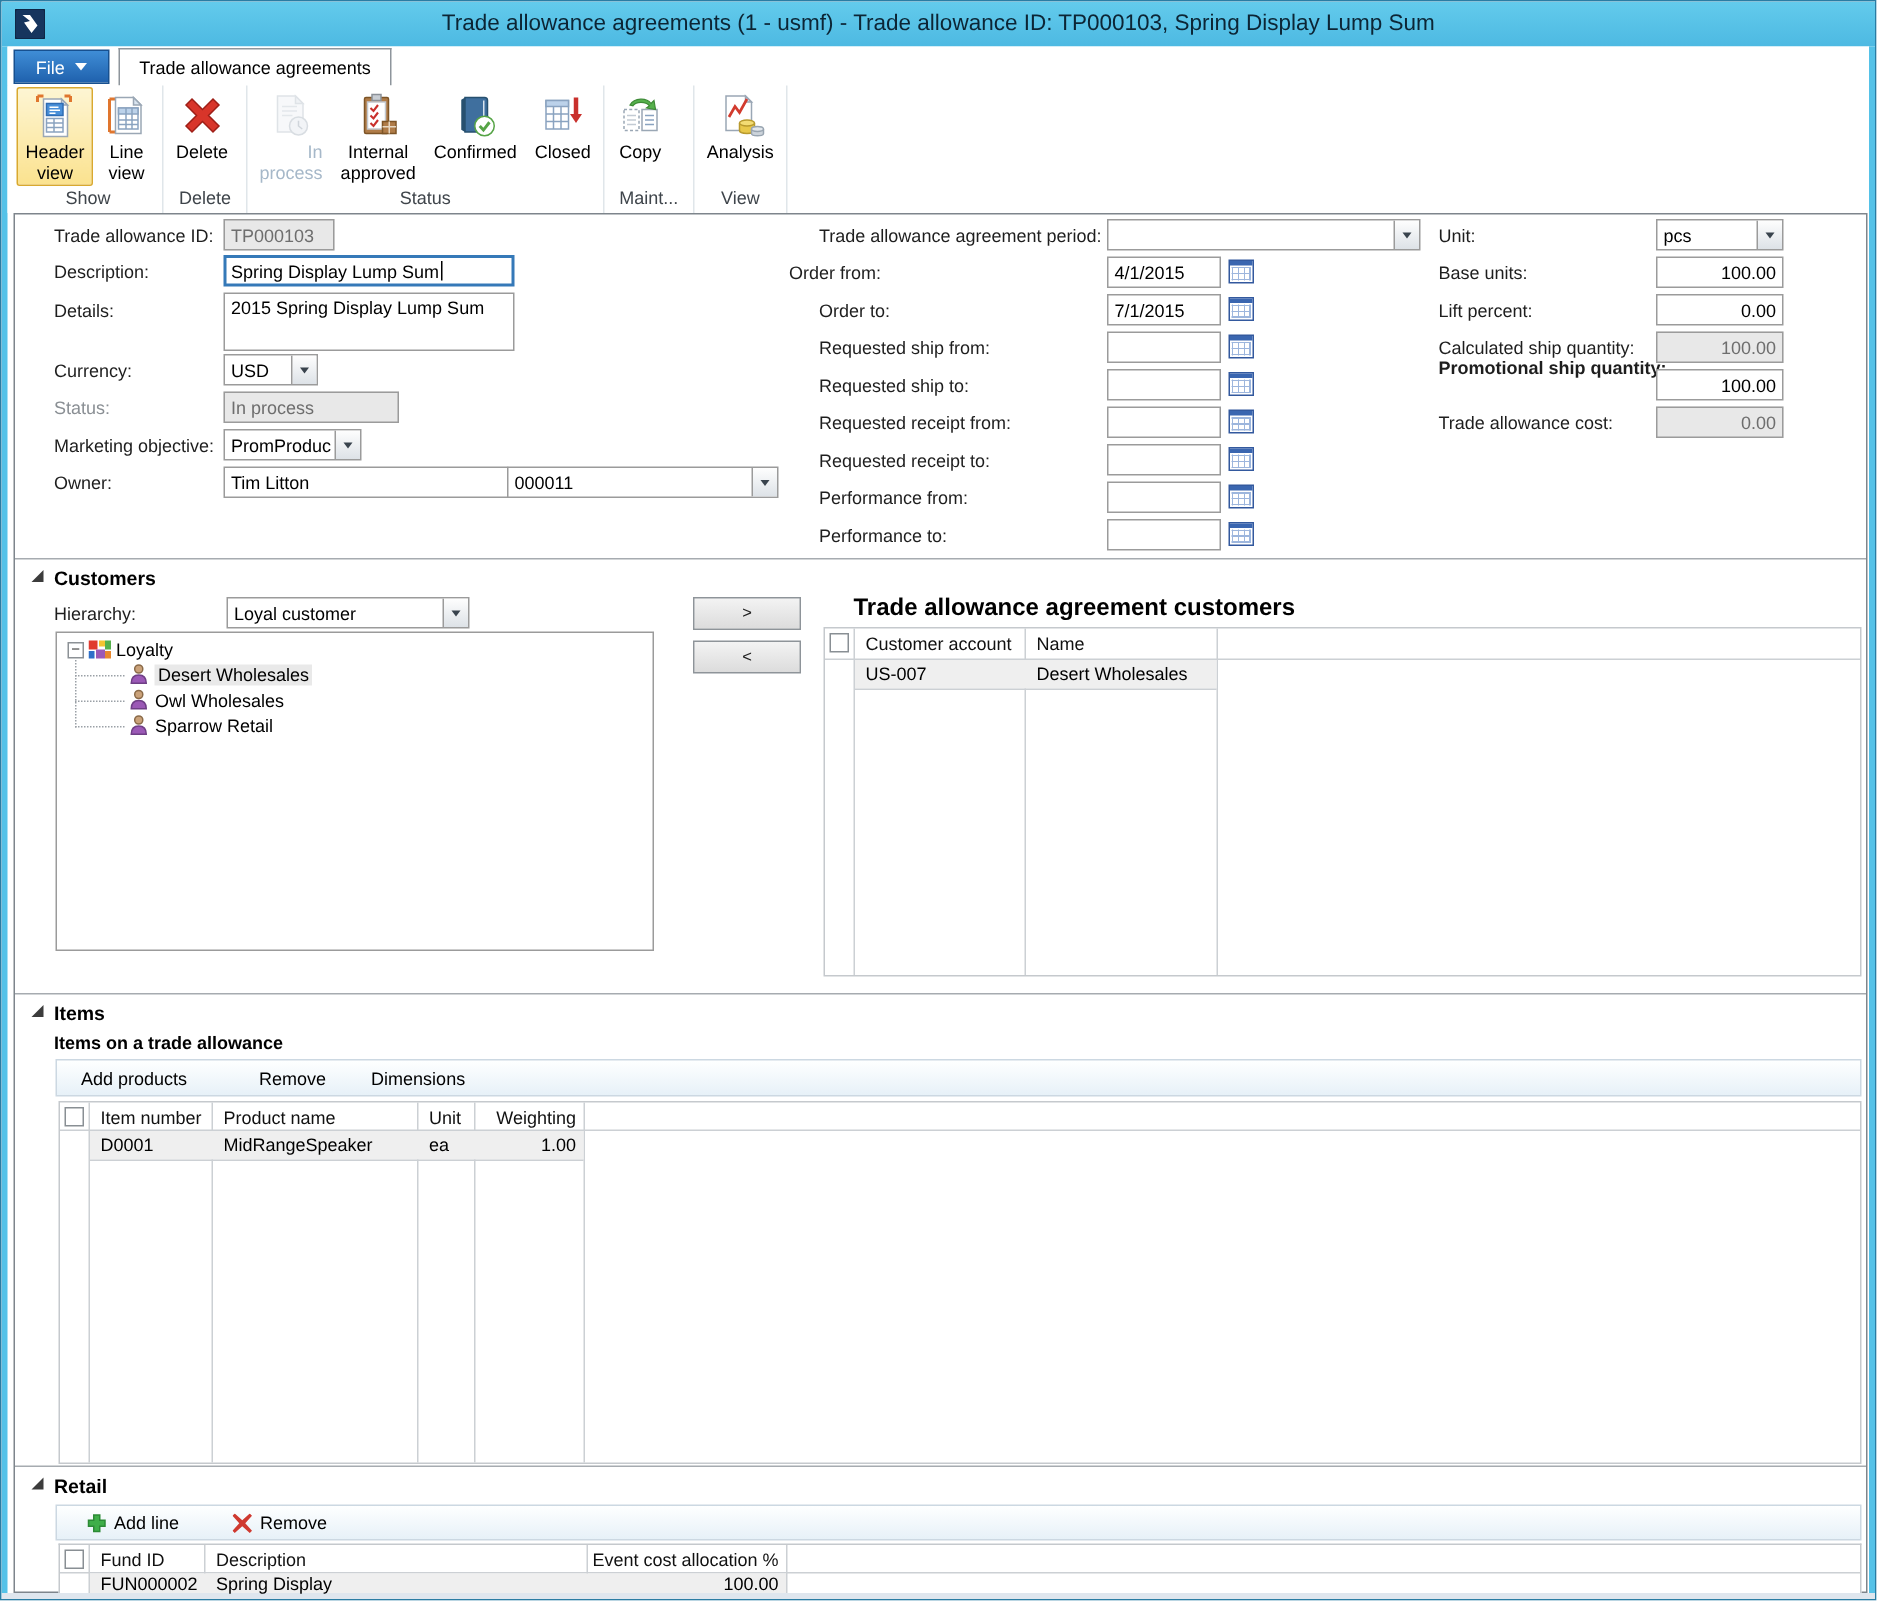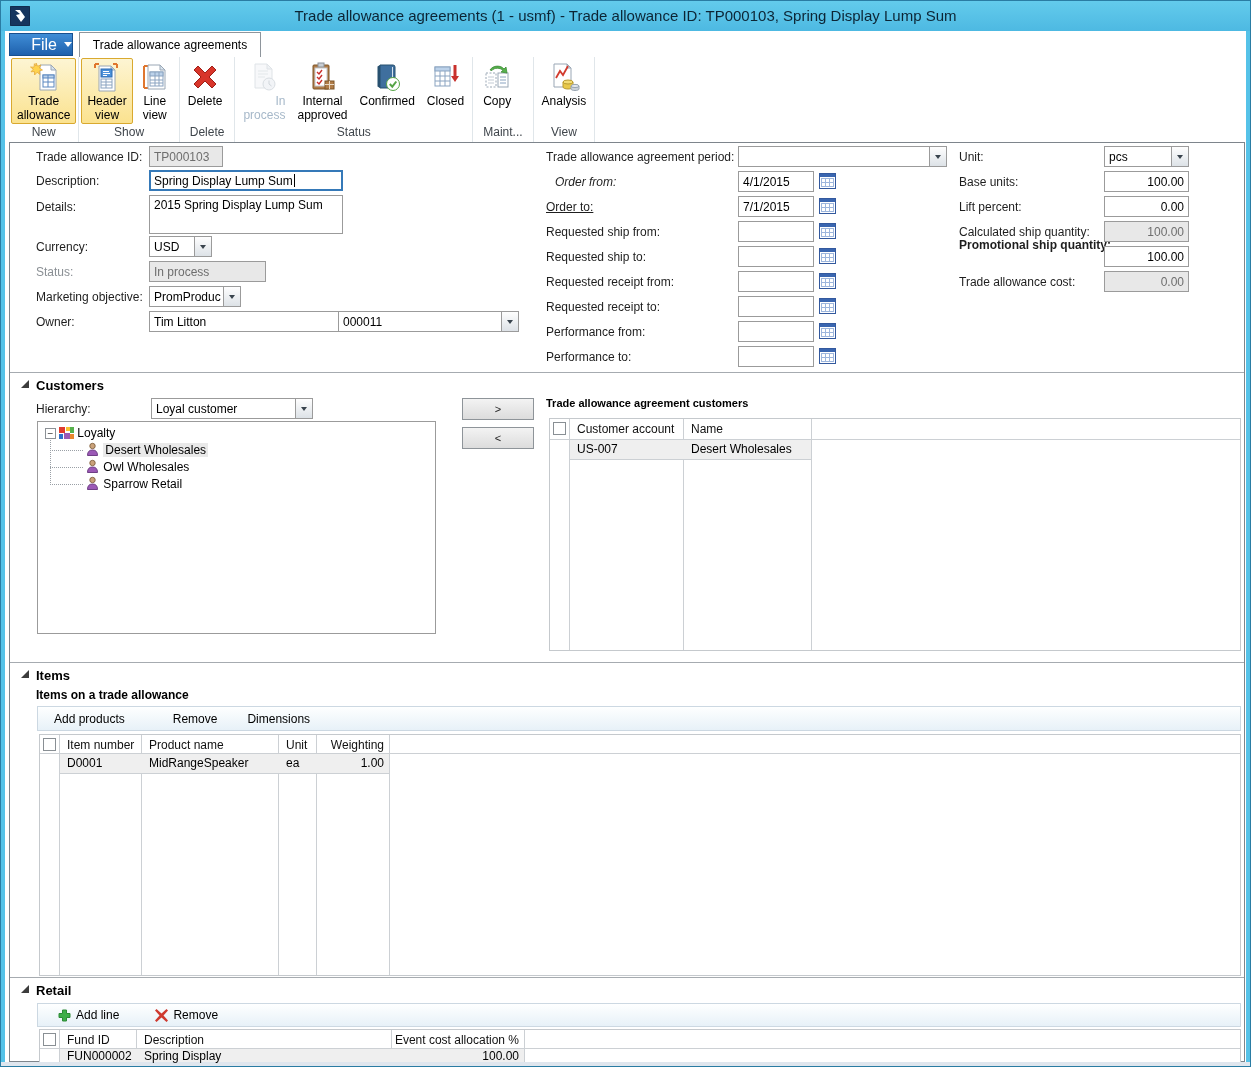--- a/index.html
+++ b/index.html
@@ -9,21 +9,21 @@
   
   .titlebar{position:absolute;left:0;top:0;width:100%;height:30px;background:linear-gradient(#63cbec,#4db9e2);}
   .titlebar .appicon{position:absolute;left:9px;top:5px;}
   .titlebar .title{position:absolute;left:0;right:0;top:6px;text-align:center;font-size:15px;color:#0c2535;}
   
   .edge-l{position:absolute;left:0;top:30px;bottom:0;width:4px;background:#55c2e8;}
   .edge-r{position:absolute;right:0;top:30px;bottom:0;width:4px;background:#55c2e8;}
   .edge-b{position:absolute;left:0;right:0;bottom:0;height:4px;background:#dfe6ee;}
   
   .tabrow{position:absolute;left:4px;top:30px;right:4px;height:26px;background:#fff;}
-  .filebtn{position:absolute;left:4px;top:2px;width:64px;height:23px;background:linear-gradient(#3f8dd6,#1f61ad);border:1px solid #17508f;color:#fff;display:flex;align-items:center;justify-content:flex-end;gap:7px;font-size:16px;}
+  .filebtn{position:absolute;left:4px;top:2px;width:64px;height:23px;background:linear-gradient(#3f8dd6,#1f61ad);border:1px solid #17508f;color:#fff;display:flex;align-items:center;justify-content:center;gap:7px;font-size:12px;}
   .filebtn .arr{width:0;height:0;border:4px solid transparent;border-top:5px solid #fff;margin-top:4px;}
   .tab{position:absolute;left:74px;top:1px;width:182px;height:25px;background:#fff;border:1px solid #8e959c;border-bottom:none;display:flex;align-items:center;justify-content:center;font-size:12px;}
   
   .ribbon{position:absolute;left:4px;top:56px;right:4px;height:85px;background:#fff;display:flex;align-items:stretch;padding-left:4px;}
   .rgroup{display:flex;flex-direction:column;border-right:1px solid #e0e6ea;padding:1px 2px 0;}
   .rbuttons{display:flex;flex:1;align-items:stretch;}
   .rbtn{display:flex;flex-direction:column;align-items:center;padding:2px 5px 0;border:1px solid transparent;border-radius:2px;cursor:default;}
   .rbtn.sel{background:linear-gradient(#fdf5d3,#fbe28f);border-color:#d9a92f;}
   .rbtn.dis .rlabel{color:#a6b8c9;text-align:right;}
   .rbtn.dis svg{opacity:.45;}
@@ -91,39 +91,20 @@
       <span>File</span>
       <span class="arr"></span>
     </div>
     <div class="tab">
       <span>Trade allowance agreements</span>
     </div>
   </div>
 
   <div class="ribbon">
 
-    <div class="rgroup">
-      <div class="rbuttons">
-        <div class="rbtn sel">
-          <svg width="32" height="32">
-            <path d="M12 4h11l5 5v20H12z" fill="#fff" stroke="#9aa7b5"></path>
-            <path d="M23 4l5 5h-5z" fill="#d9e4ef" stroke="#9aa7b5"></path>
-            <rect x="15" y="14" width="11" height="12" fill="#fff" stroke="#5a87c0"></rect>
-            <rect x="15" y="14" width="11" height="3" fill="#bcd2ea" stroke="#5a87c0"></rect>
-            <path d="M15 21h11M20 14v12" stroke="#5a87c0" fill="none"></path>
-            <path d="M8 2l1.6 3.2L13 4l-1.7 3L14.5 9l-3.4 1 .9 3.4-2.9-2.1L6.6 14l-.2-3.5-3.4.3 2.3-2.6L2.5 6l3.5.2L6.4 2.7 8 5z" fill="#ffd34d" stroke="#e3a93c" stroke-width="0.8"></path>
-          </svg>
-          <div class="rlabel">
-            <span>Trade</span>
-            <span>allowance</span>
-          </div>
-        </div>
-      </div>
-      <div class="rglabel">New</div>
-    </div>
 
     <div class="rgroup">
       <div class="rbuttons">
         <div class="rbtn sel">
           <svg width="32" height="32">
             <path d="M4 3h4M4 3v4M26 3h-4M26 3v4" stroke="#e0762e" stroke-width="2" fill="none"></path>
             <path d="M8 5h12l4 4v21H8z" fill="#fff" stroke="#9aa7b5"></path>
             <path d="M20 5l4 4h-4z" fill="#d9e4ef" stroke="#9aa7b5"></path>
             <rect x="10" y="8" width="11" height="8" fill="#4a90d9" stroke="#2f6cb3"></rect>
             <path d="M12 10.5h6M12 12.5h7M12 14.5h4" stroke="#fff"></path>
@@ -320,27 +301,27 @@
   </div>
 
   <div class="lbl" style="left:545px;top:146px;">Trade allowance agreement period:</div>
   <div class="fld combo" style="left:737px;top:145px;width:209px;">
     <span class="val"></span>
     <span class="cbtn">
         <span class="darr"></span>
       </span>
   </div>
 
-  <div class="lbl" style="left:554px;top:171px;font-style:italic;">Order from:</div>
+  <div class="lbl" style="left:525px;top:171px;">Order from:</div>
   <div class="fld" style="left:737px;top:170px;width:76px;">
       <span>4/1/2015</span>
     </div>
   <span class="cal" style="left:818px;top:172px;"></span>
 
-  <div class="lbl" style="left:545px;top:196px;text-decoration:underline;">Order to:</div>
+  <div class="lbl" style="left:545px;top:196px;">Order to:</div>
   <div class="fld" style="left:737px;top:195px;width:76px;">
       <span>7/1/2015</span>
     </div>
   <span class="cal" style="left:818px;top:197px;"></span>
 
   <div class="lbl" style="left:545px;top:221px;">Requested ship from:</div>
   <div class="fld" style="left:737px;top:220px;width:76px;">
       <span></span>
     </div>
   <span class="cal" style="left:818px;top:222px;"></span>
@@ -461,21 +442,21 @@
     <span>Sparrow Retail</span>
   </div>
 
   <div class="mvbtn" style="top:397px;">
       <span>&gt;</span>
     </div>
   <div class="mvbtn" style="top:426px;">
       <span>&lt;</span>
     </div>
 
-  <div class="sechead" style="left:545px;top:396px;font-size:11px;">Trade allowance agreement customers</div>
+  <div class="sechead" style="left:568px;top:396px;font-size:16px;">Trade allowance agreement customers</div>
 
   <div class="abs" style="left:548px;top:417px;width:692px;height:233px;border:1px solid #c5c9cd;background:#fff;"></div>
   <span class="cb" style="left:552px;top:421px;"></span>
   <div class="vl" style="left:568px;top:418px;height:231px;"></div>
   <div class="gh" style="left:576px;top:419px;">Customer account</div>
   <div class="vl" style="left:682px;top:418px;height:231px;"></div>
   <div class="gh" style="left:690px;top:419px;">Name</div>
   <div class="vl" style="left:810px;top:418px;height:231px;"></div>
   <div class="hl" style="left:549px;top:438px;width:690px;"></div>
   <div class="hlrow" style="left:569px;top:439px;width:241px;height:19px;"></div>

